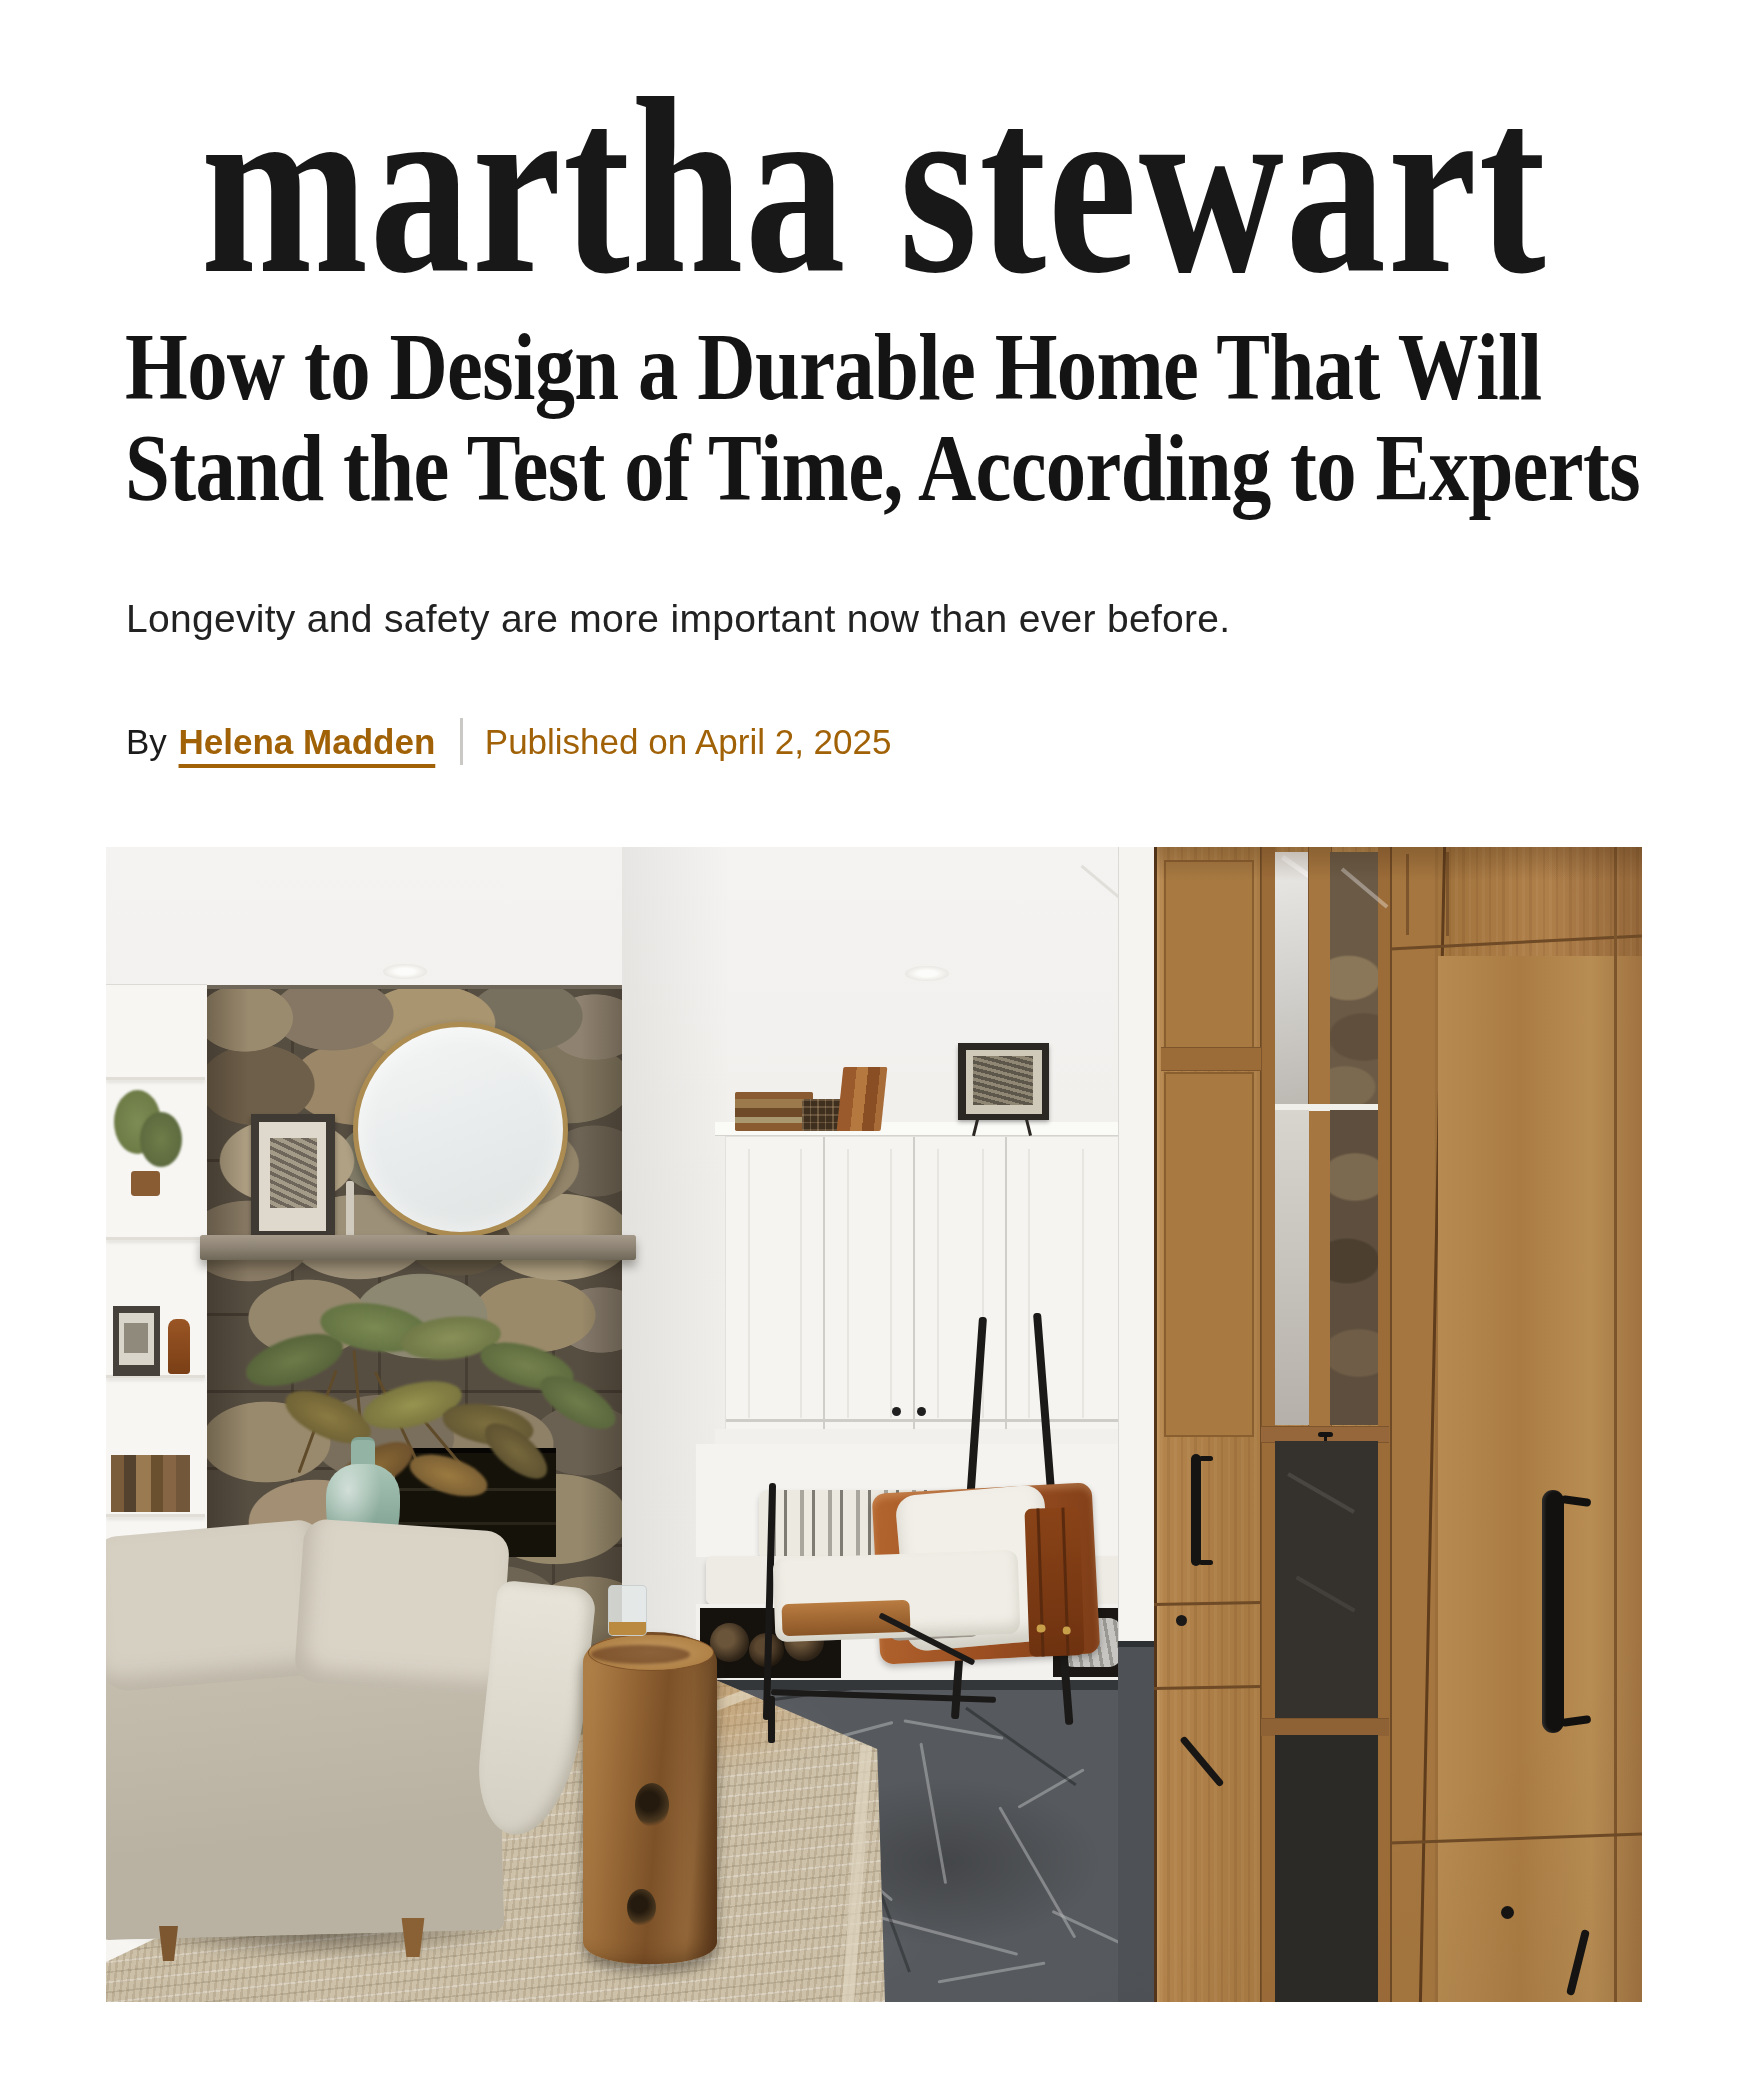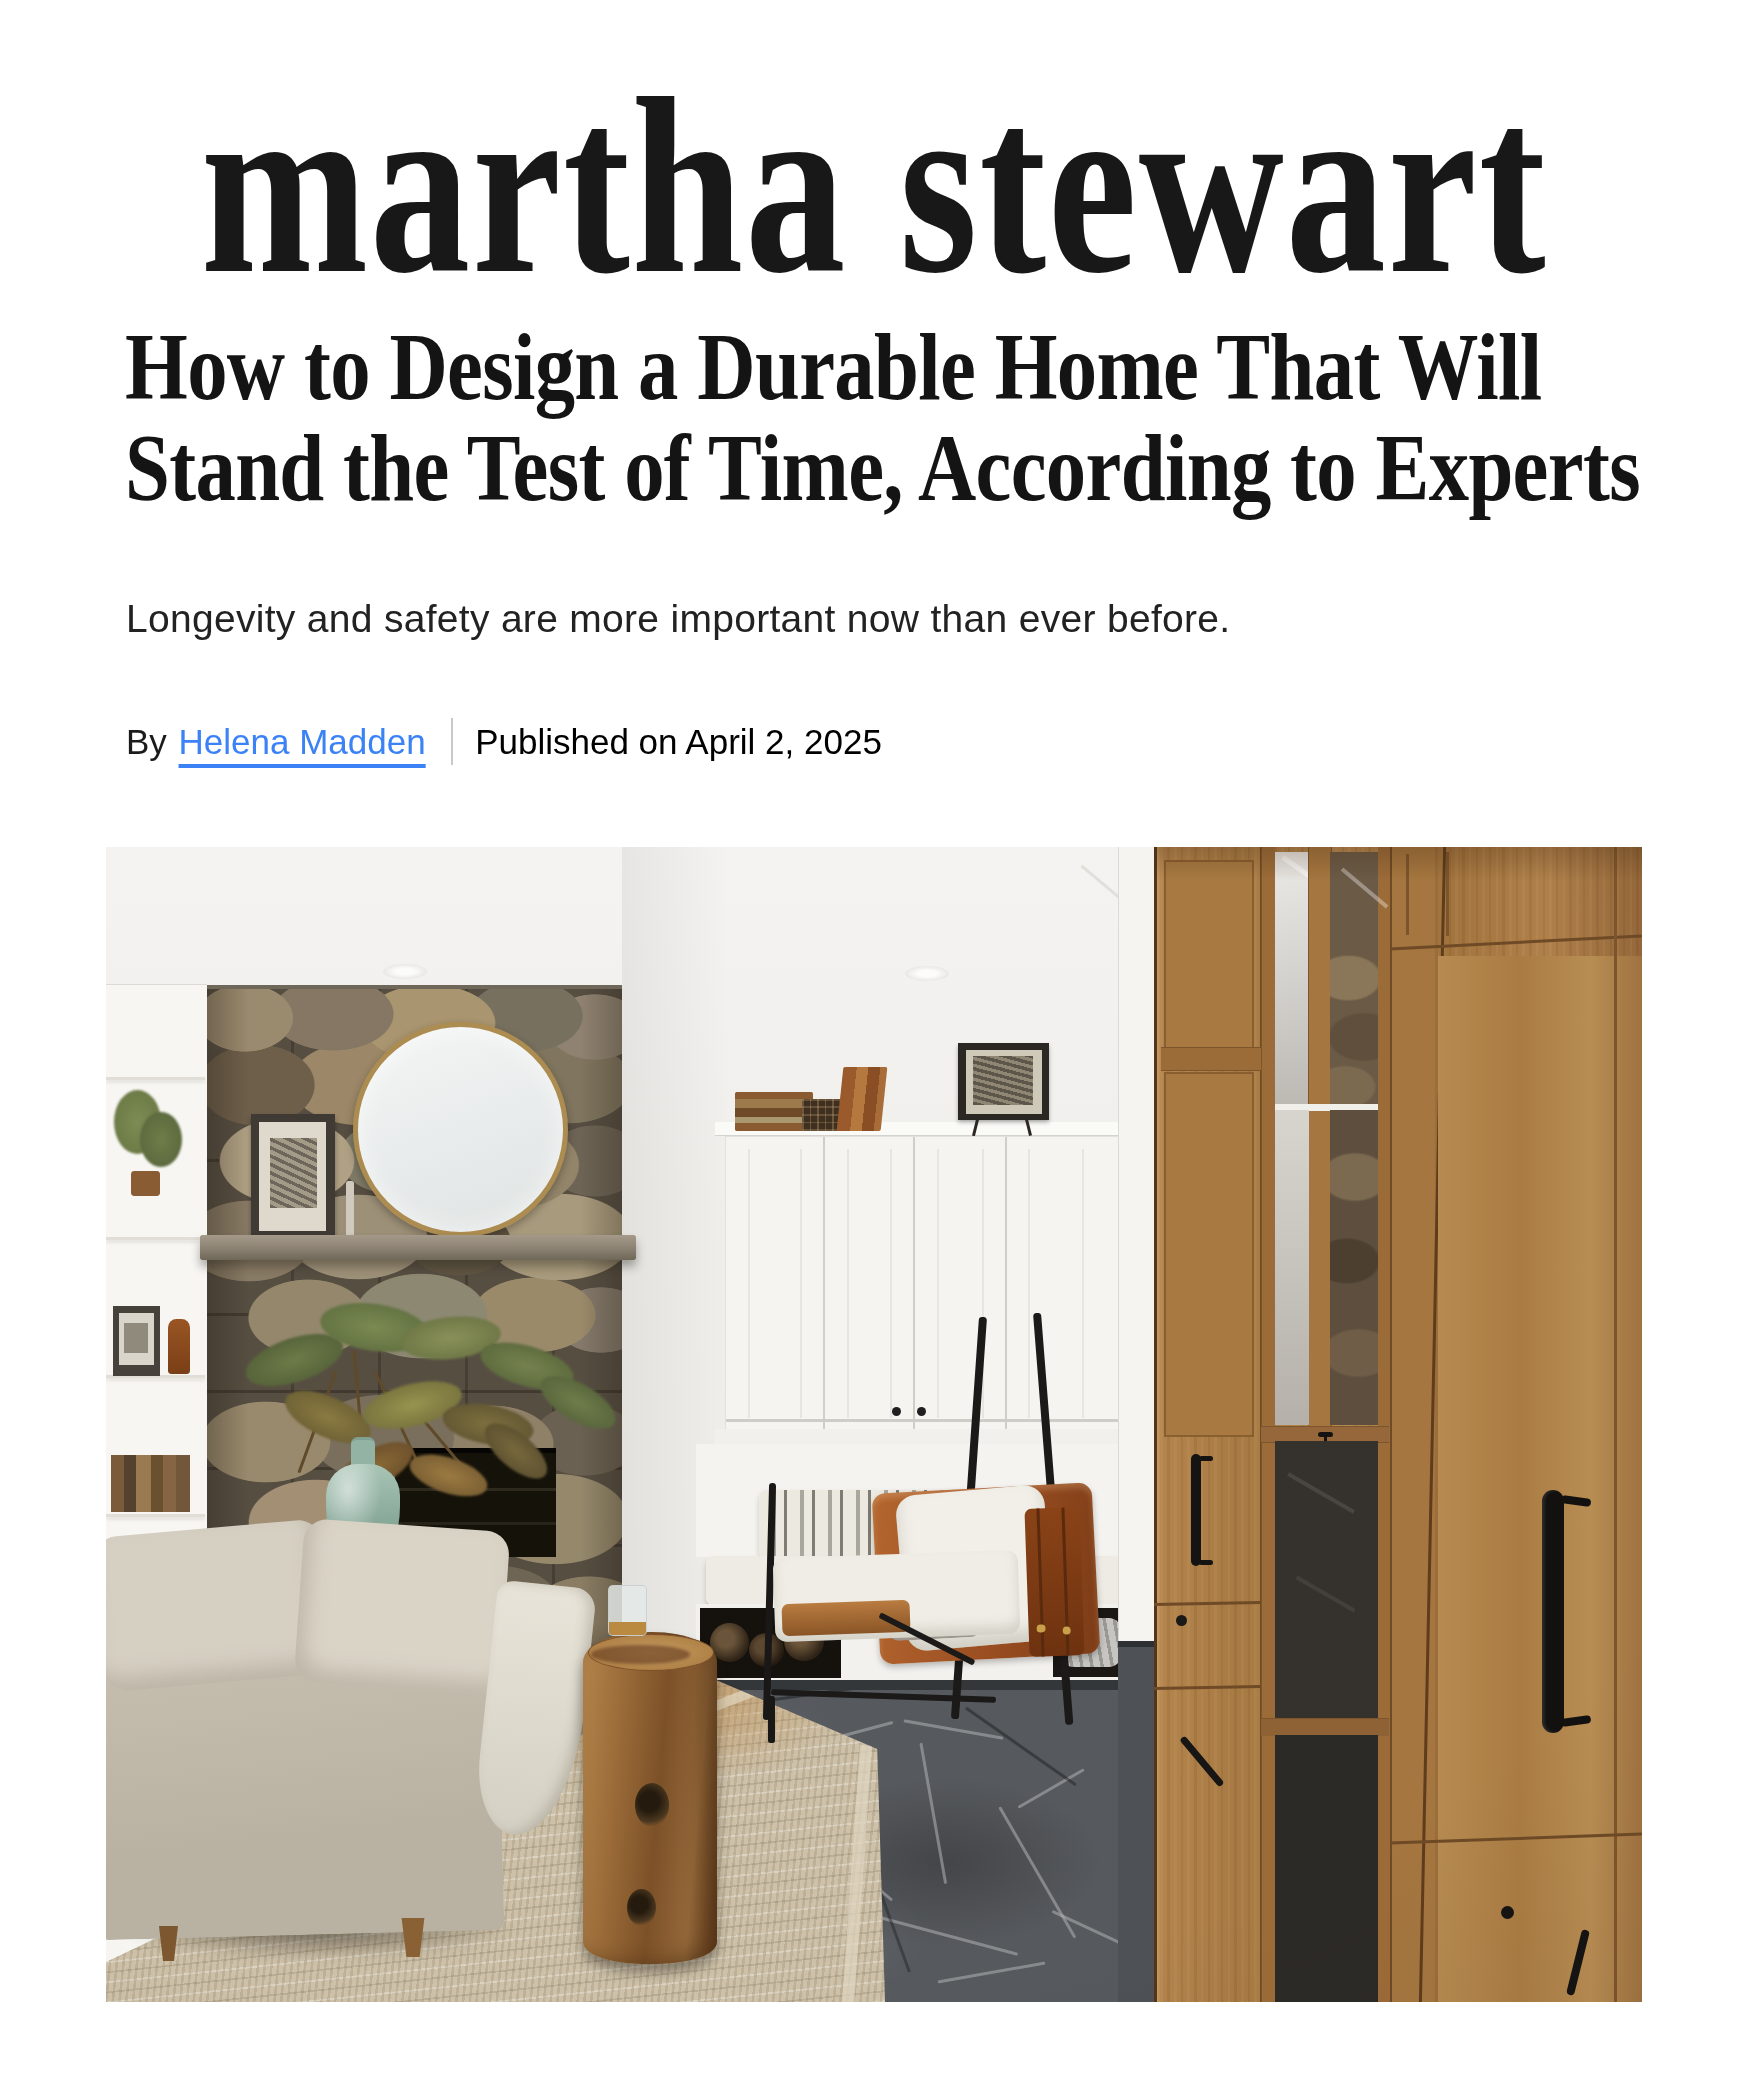--- a/index.html
+++ b/index.html
@@ -17,24 +17,24 @@
   .headline .hl{display:block;font-family:"Liberation Serif",serif;font-weight:700;
     font-size:95px;line-height:101px;letter-spacing:-0.8px;color:#141414;
     transform:scaleX(0.85);transform-origin:left center;white-space:nowrap;}
 
   
   .dek{position:absolute;top:597px;left:20px;font-size:39px;letter-spacing:0.3px;color:#222;}
 
   
   .byline{position:absolute;top:718px;left:20px;display:flex;align-items:center;font-size:35px;}
   .byline .by{margin-right:11.7px;color:#1b1b1b;}
-  .byline .author{font-weight:400;color:#3b82f6;text-decoration:underline;
+  .byline .author{font-weight:700;color:#a16207;text-decoration:underline;
     text-decoration-thickness:4.2px;text-underline-offset:10px;cursor:pointer;}
   .byline .divider{width:2.5px;height:47px;background:#cbc9c6;margin:0 22px 0 25px;}
-  .byline .published{color:#000000;}
+  .byline .published{color:#a16207;}
 
   
   .photo{position:absolute;top:847px;left:0;width:1536px;height:1155px;overflow:hidden;
     background:linear-gradient(180deg,#f4f3f1 0%,#f0efec 30%,#eeedea 100%);}
   .photo *{position:absolute;}
   .vignette{left:0;top:0;width:100%;height:100%;
     background:radial-gradient(130% 110% at 35% 40%, rgba(0,0,0,0) 55%, rgba(35,28,18,.10) 100%);}
   .ceil-light{width:44px;height:15px;border-radius:50%;background:radial-gradient(#fdfdfb 30%,#e6e4df 75%,transparent 100%);opacity:.9;}
   .shelf-board{left:0;width:99px;height:3.4px;background:#e0ded7;box-shadow:0 2.5px 3.4px rgba(120,115,100,.18);}
   .stone-joint{height:2.5px;border-radius:1.7px;background:rgba(176,178,180,.55);}

